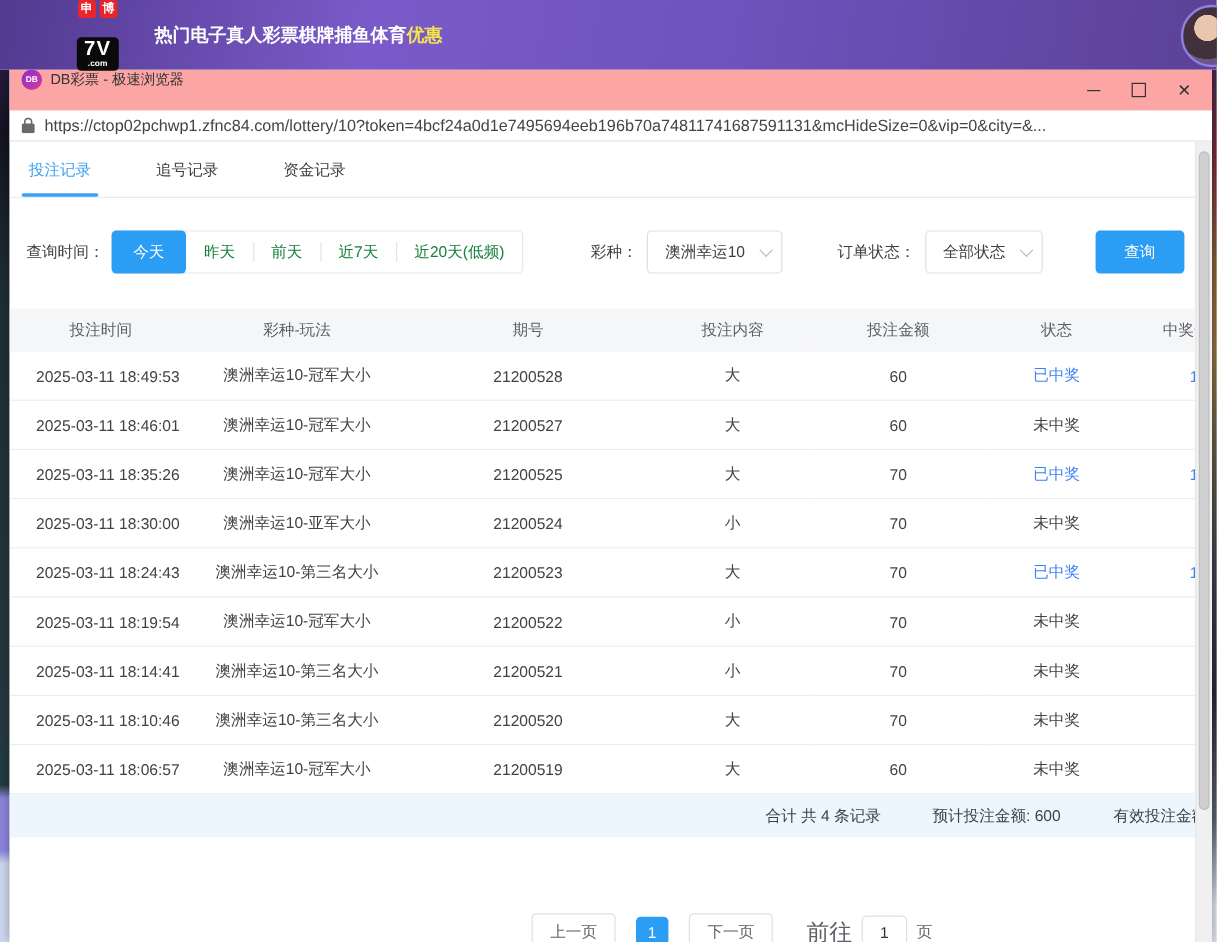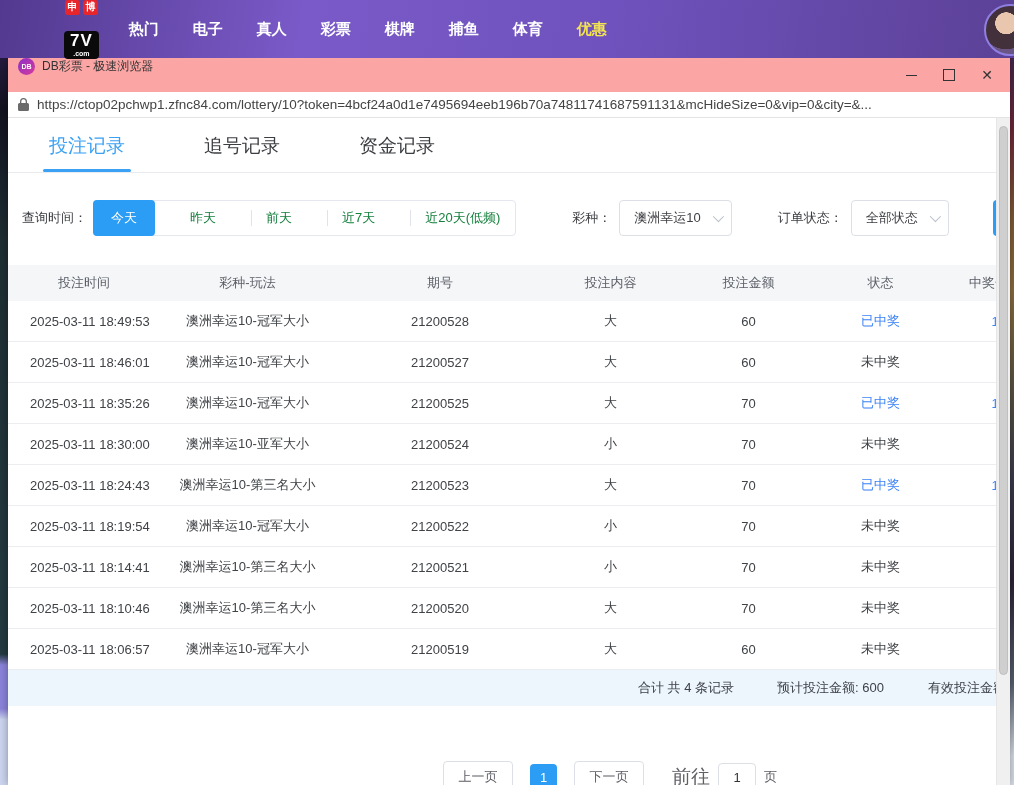--- a/index.html
+++ b/index.html
@@ -12,21 +12,21 @@
     position:absolute;left:0;top:0;width:1014px;height:58px;
     background:linear-gradient(100deg,#53398f 0%,#7a5ac8 30%,#6f52bd 60%,#5c4197 100%);
     display:flex;align-items:center;z-index:1;
   }
   .logo{margin-left:64px;display:flex;flex-direction:column;align-items:center;}
   .logo-badges{display:flex;gap:3px;margin-bottom:2px;}
   .badge{width:15px;height:15px;background:#e8252b;border-radius:3px;color:#fff;font-size:10px;font-weight:700;display:flex;align-items:center;justify-content:center;}
   .logo-box{background:#0a0a0a;border-radius:4px;padding:1px 6px 2px;text-align:center;line-height:1;margin-top:14px;}
   .logo-7v{color:#fff;font-weight:800;font-size:17px;letter-spacing:1px;}
   .logo-com{color:#fff;font-size:7px;font-weight:700;margin-top:1px;}
-  .nav{display:flex;gap:34px;margin-left:30px;}
+  .nav{display:flex;margin-left:30px;}
   .nav-item{color:#fff;font-size:15px;font-weight:700;cursor:pointer;white-space:nowrap;}
   .nav-item.active{color:#f3e451;}
   .avatar{
     position:absolute;right:-22px;top:4px;width:48px;height:48px;border-radius:50%;
     border:2px solid #8f7fe0;
     background:radial-gradient(circle at 42% 36%,#e9c6ae 0 26%,#42303a 27% 62%,#6a5584 63% 100%);
   }
   
   .left-strip{position:absolute;left:0;top:58px;width:8px;height:727px;
     background:linear-gradient(180deg,#241a3e 0%,#131320 7%,#1e2e33 25%,#22363c 60%,#243a41 82%,#8b83da 83.5%,#8b83da 89.5%,#ccd6ef 91%,#ccd6ef 100%);}
@@ -44,27 +44,27 @@
   .glyph-min{width:11px;height:1px;background:#333;display:block;}
   .glyph-max{width:10px;height:10px;border:1.2px solid #333;display:block;}
   .glyph-close{font-size:14px;line-height:1;color:#333;}
   .urlbar{height:25px;background:#fff;border-bottom:1px solid #e3e3e3;display:flex;align-items:center;padding:0 10px;}
   .lock-icon{margin-right:8px;flex:0 0 auto;display:flex;}
   .url-text{font-size:13.5px;color:#444;white-space:nowrap;overflow:hidden;}
   
   .content{position:relative;height:667px;}
   
   .tabs{display:flex;gap:46px;padding:15px 0 0 12px;border-bottom:1px solid #e9ebef;}
-  .tab{font-size:19px;color:#3c3e42;padding:0 4px 13px;position:relative;cursor:pointer;white-space:nowrap;margin-left:25px;}
+  .tab{font-size:13px;color:#3c3e42;padding:0 4px 13px;position:relative;cursor:pointer;white-space:nowrap;}
   .tab.active{color:#3aa1f5;}
   .tab.active::after{content:'';position:absolute;left:-2px;right:-2px;bottom:0;height:3px;border-radius:2px;background:#3aa1f5;}
   
   .filters{display:flex;align-items:center;margin:27px 0 0 14px;}
   .flt-label{font-size:13px;color:#3c3e42;white-space:nowrap;}
-  .seg{display:flex;align-items:stretch;border:1px solid #e4e7ed;border-radius:4px;height:36px;margin-left:6px;box-sizing:border-box;background:#fff;gap:20px;}
+  .seg{display:flex;align-items:stretch;border:1px solid #e4e7ed;border-radius:4px;height:36px;margin-left:6px;box-sizing:border-box;background:#fff;}
   .seg-opt{padding:0 15px;font-size:13px;color:#15803d;display:flex;align-items:center;position:relative;cursor:pointer;white-space:nowrap;}
   .seg-opt+.seg-opt::before{content:'';position:absolute;left:0;top:9px;bottom:9px;width:1px;background:#e0e3e9;}
   .seg-opt.active{background:#2b9df4;color:#fff;border-radius:4px;margin:-1px 0 -1px -1px;padding:0 18px;}
   .seg-opt.active+.seg-opt::before{display:none;}
   .select{display:flex;align-items:center;justify-content:space-between;border:1px solid #dcdfe6;border-radius:4px;
     height:36px;box-sizing:border-box;padding:0 10px 0 14px;font-size:13px;color:#3c3e42;cursor:pointer;background:#fff;white-space:nowrap;}
   .caret{width:7px;height:7px;border-right:1.5px solid #b8bdc6;border-bottom:1.5px solid #b8bdc6;transform:rotate(45deg) translateY(-2px);margin-left:12px;flex:0 0 auto;}
   .ml56{margin-left:56px;} .ml48{margin-left:46px;} .ml8{margin-left:8px;}
   .query-btn{width:74px;height:36px;background:#2b9df4;color:#fff;font-size:13px;border:none;border-radius:4px;margin-left:44px;cursor:pointer;}
   

